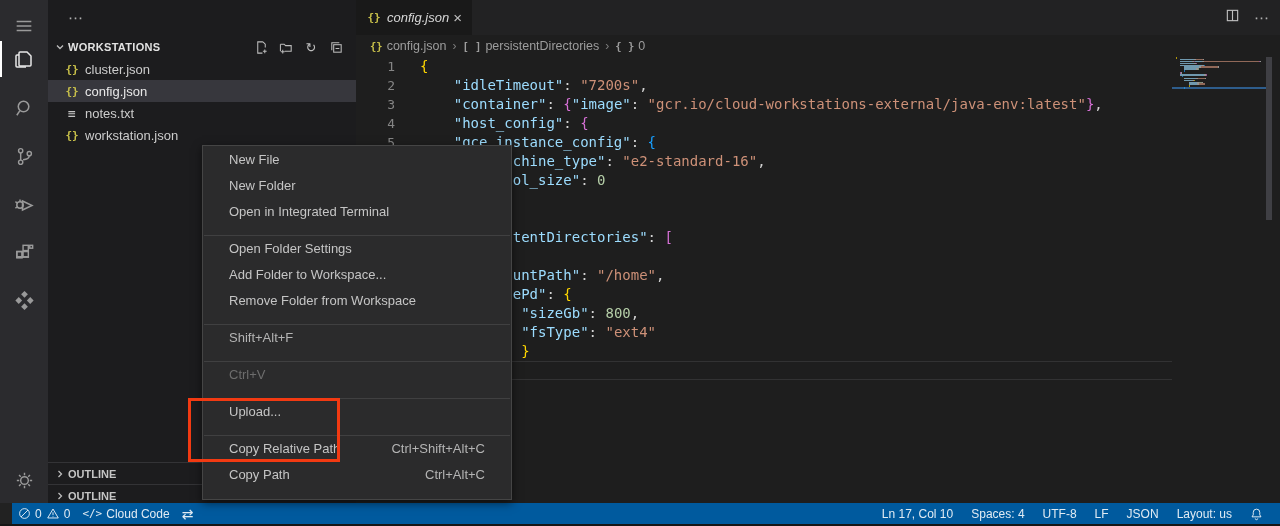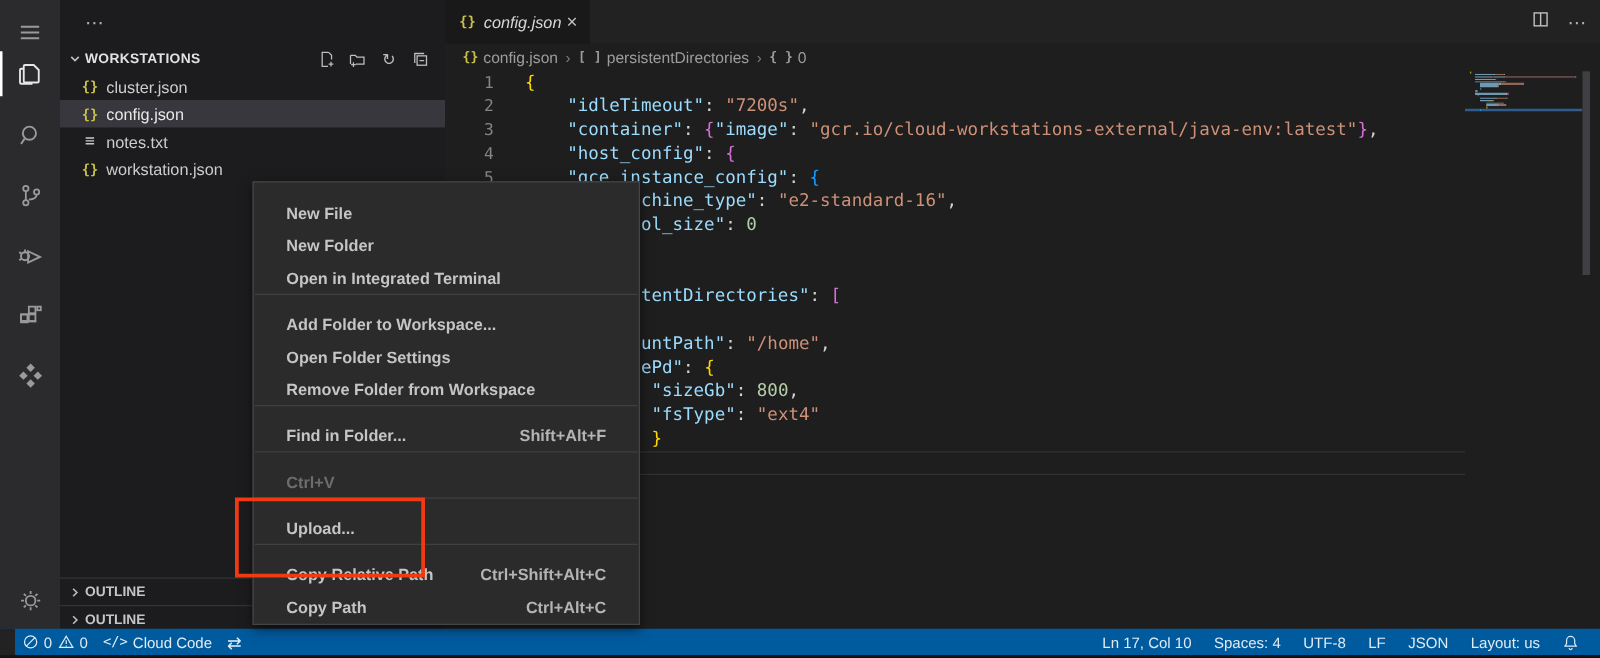--- a/index.html
+++ b/index.html
@@ -63,21 +63,21 @@
   
   #statusbar { position:absolute; left:0; top:503px; width:1280px; height:21px; background:#005a9e; z-index:5; display:flex; align-items:center; font-size:12px; color:rgba(255,255,255,.88); }
   #statusbar .corner { width:12px; height:21px; background:#222; flex:none; }
   .sb-item { display:flex; align-items:center; gap:4px; padding:0 6px; height:21px; cursor:pointer; white-space:nowrap; }
   #sb-right { margin-left:auto; display:flex; align-items:center; padding-right:8px; }
   #sb-right .sb-item { padding:0 9px; }
   #bottomstrip { position:absolute; left:0; top:524px; width:1280px; height:2px; background:#161616; z-index:6; }
 
   
   #ctxmenu { position:absolute; left:202px; top:145px; width:310px; background:#2b2b2c; border:1px solid #454545; box-shadow:0 3px 9px rgba(0,0,0,.55); z-index:10; padding:6px 0; }
-  .mi { height:26px; display:flex; align-items:flex-end; padding:0 26px; font-size:13px; color:#c5c5c5; cursor:pointer;font-weight:bold; }
+  .mi { height:26px; display:flex; align-items:flex-start; padding:0 26px; font-size:13px; color:#c5c5c5; cursor:pointer; }
   .mi .mi-label { flex:1; }
   .mi .mi-short { color:#b4b4b4; }
   .mi.disabled, .mi.disabled .mi-short { color:#6d6d6d; cursor:default; }
   .msep { height:1px; background:#404041; margin:5px 1px; }
   #redbox { position:absolute; left:-15px; width:152px; height:64px; border:3px solid #f23a12; z-index:11; pointer-events:none; }
 </style>
 </head>
 <body>
 
 <div id="root">
@@ -332,31 +332,30 @@
         <span class="mi-label">New File</span>
       </div>
       <div class="mi">
         <span class="mi-label">New Folder</span>
       </div>
       <div class="mi">
         <span class="mi-label">Open in Integrated Terminal</span>
       </div>
       <div class="msep"></div>
       <div class="mi">
+        <span class="mi-label">Open Folder Settings</span>
+      </div>
+      <div class="mi">
         <span class="mi-label">Add Folder to Workspace...</span>
       </div>
       <div class="mi">
-        <span class="mi-label">Open Folder Settings</span>
-      </div>
-      <div class="mi">
         <span class="mi-label">Remove Folder from Workspace</span>
       </div>
       <div class="msep"></div>
       <div class="mi">
-        <span class="mi-label">Find in Folder...</span>
         <span class="mi-short">Shift+Alt+F</span>
       </div>
       <div class="msep"></div>
       <div class="mi disabled">
         <span class="mi-short">Ctrl+V</span>
       </div>
       <div class="msep"></div>
       <div class="mi">
         <span class="mi-label">Upload...</span>
       </div>

